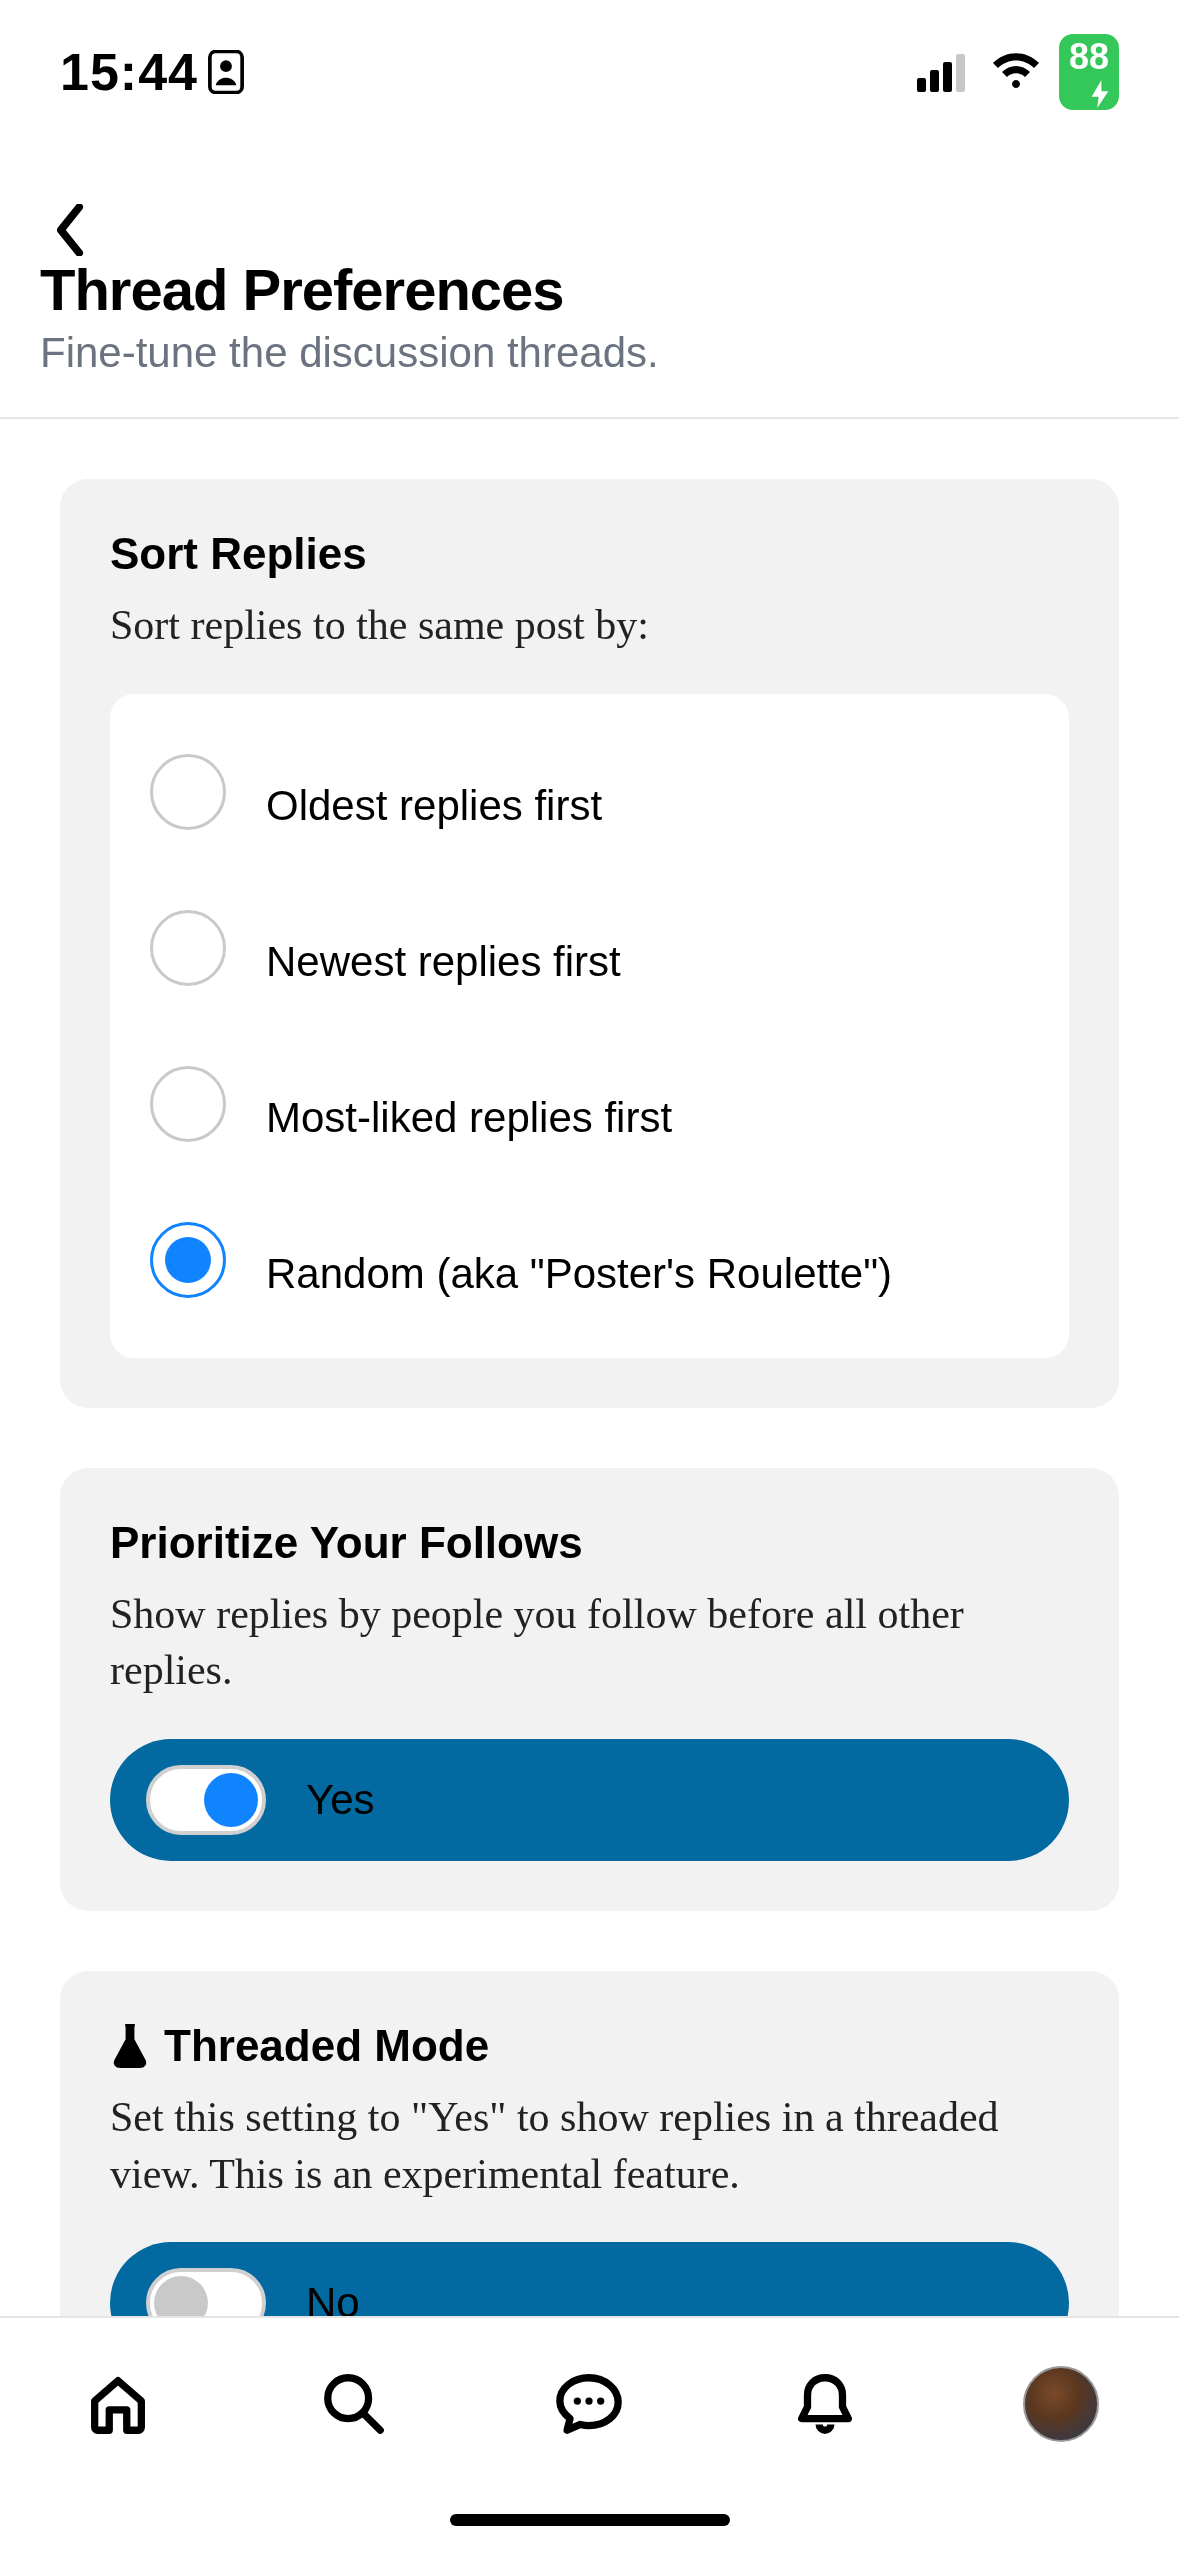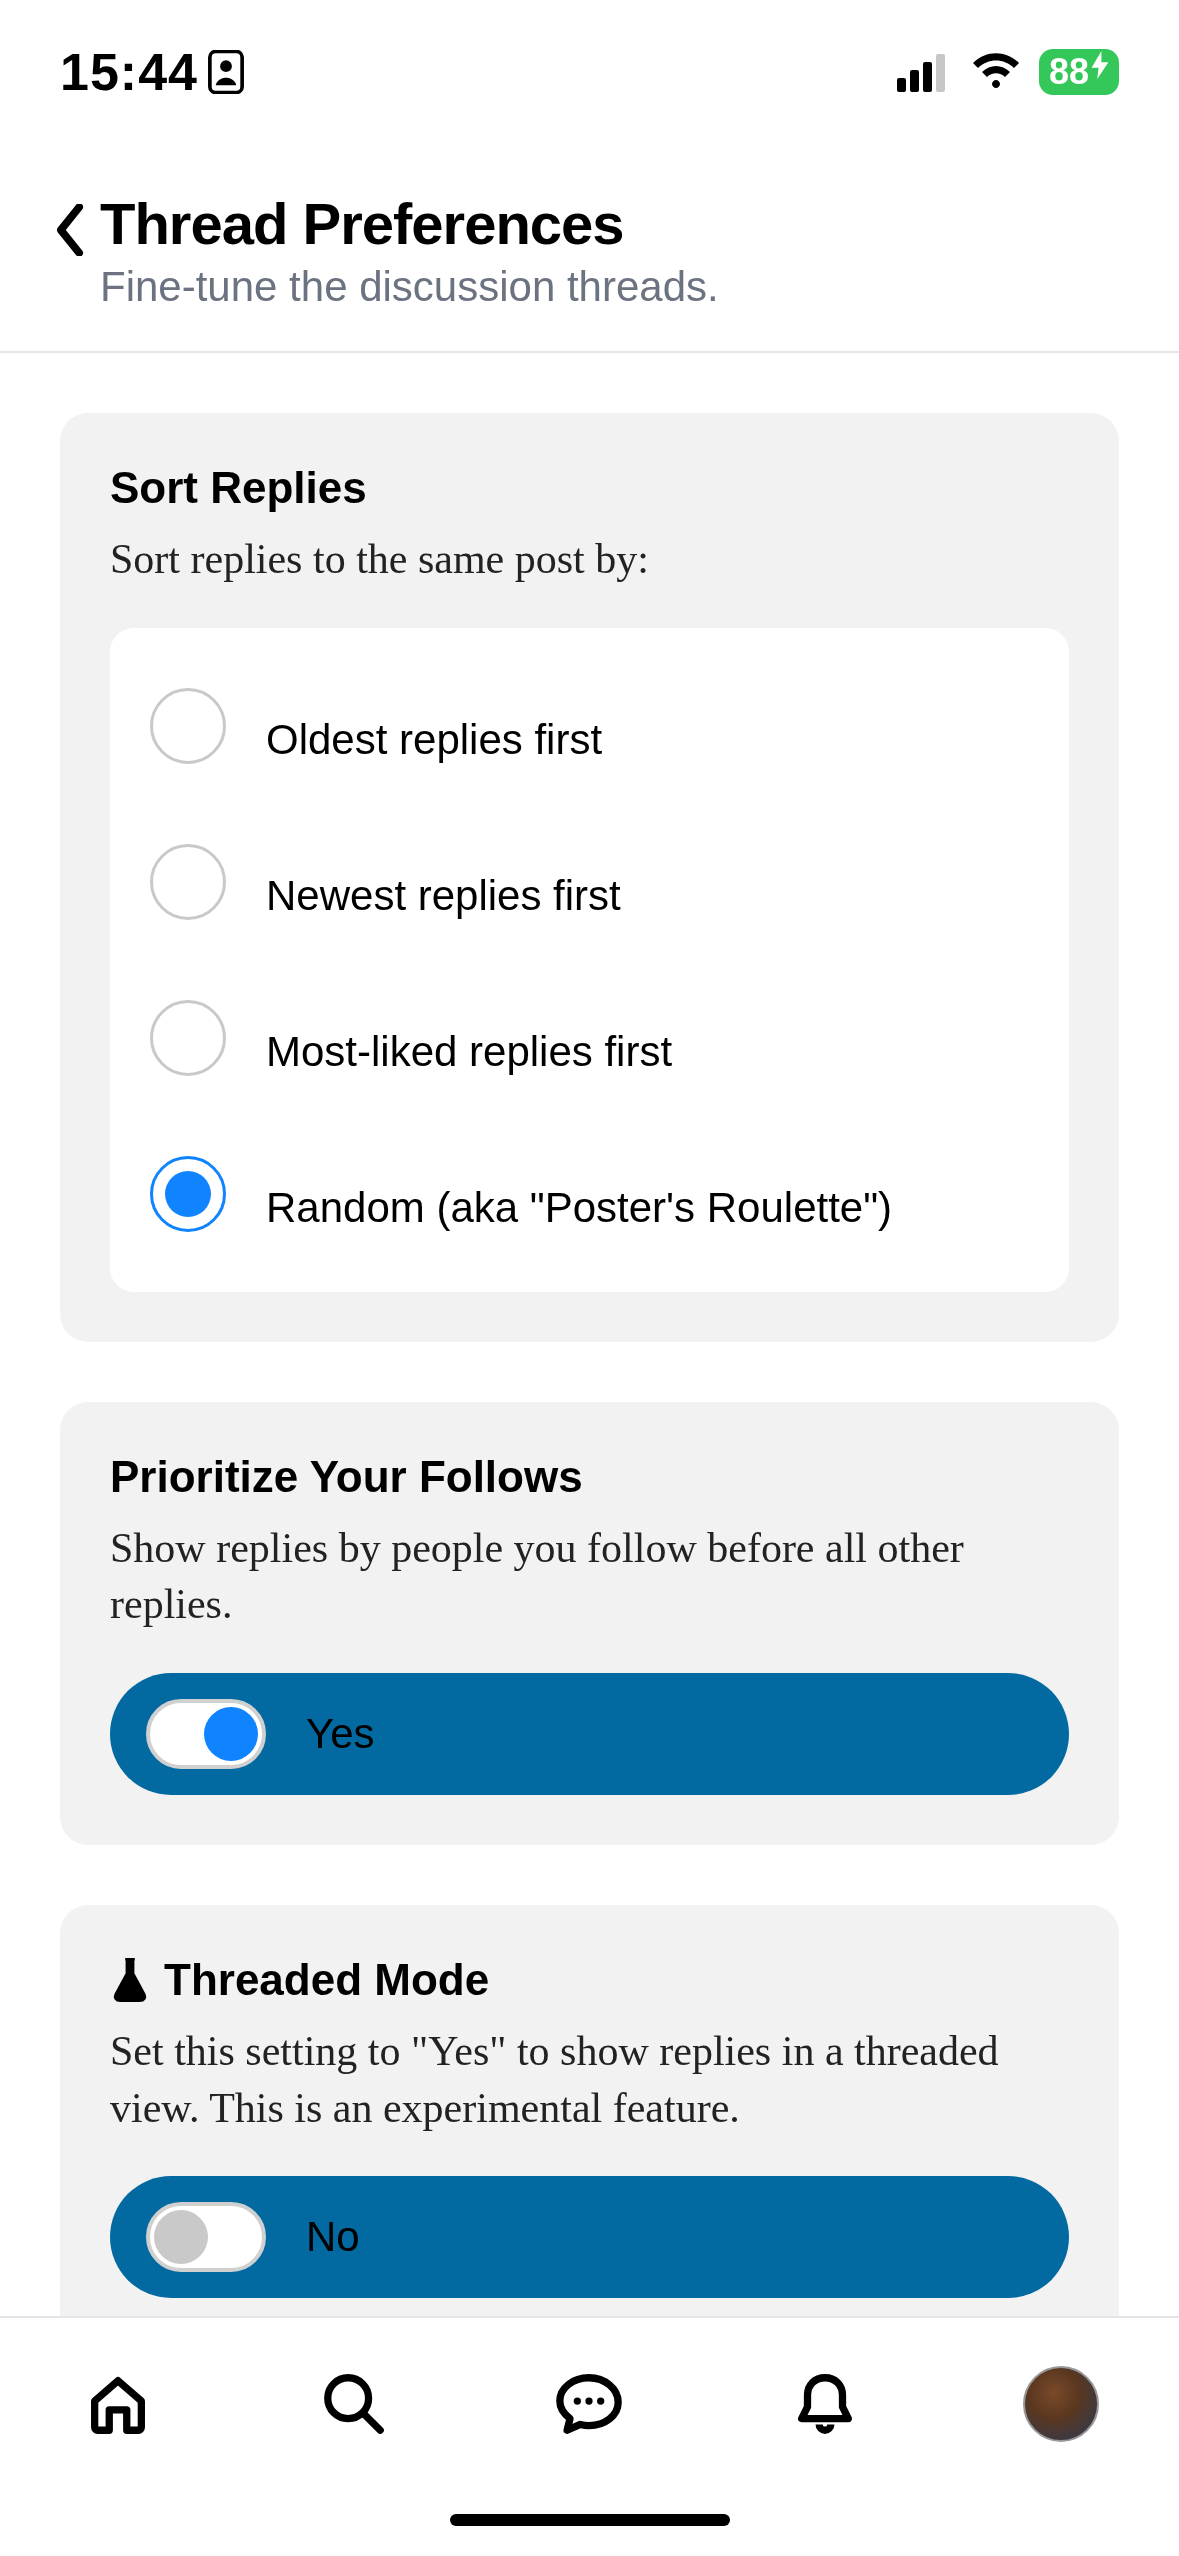--- a/index.html
+++ b/index.html
@@ -3,24 +3,24 @@
 <meta charset="utf-8">
 <style>
   * { box-sizing: border-box; margin: 0; padding: 0; }
   html, body { width: 1179px; height: 2556px; background: #fff; font-family: -apple-system, BlinkMacSystemFont, "Segoe UI", Helvetica, Arial, sans-serif; color: #000; }
   body { position: relative; }
 
   
   .status-bar { display: flex; justify-content: space-between; align-items: center; padding: 24px 60px 20px 60px; height: 140px; gap: 45px; }
   .status-time { font-size: 52px; font-weight: 700; letter-spacing: 1px; display:flex; align-items:center; gap:10px;}
   .status-right { display: flex; align-items: center; gap: 16px; }
-  .battery-pill { background: #34c759; color: #fff; border-radius: 14px; padding: 2px 10px; font-size: 36px; font-weight: 700; display:flex; align-items:flex-start; gap:2px;}
+  .battery-pill { background: #34c759; color: #fff; border-radius: 14px; padding: 2px 10px; font-size: 36px; font-weight: 700; display:flex; align-items:flex-end; gap:2px;flex-direction:column;}
 
   
-  .header { display: flex; align-items: flex-start; padding: 50px 40px 40px 40px; border-bottom: 2px solid #e5e5e5; }
+  .header { display: flex; align-items: flex-start; padding: 50px 40px 40px 40px; border-bottom: 2px solid #e5e5e5; flex-direction: column; }
   .back-btn { width: 60px; display:flex; align-items:center; justify-content:center; padding-top:14px; }
   .header-titles { flex:1; }
   .header-title { font-size: 58px; font-weight: 800; letter-spacing: -1px; }
   .header-sub { font-size: 42px; color: #6b7280; margin-top: 6px; }
 
   
   .content { padding: 60px; display: flex; flex-direction: column; gap: 60px; }
 
   .card { background: #f2f2f2; border-radius: 28px; padding: 50px; }
   .card-title { font-size: 44px; font-weight: 700; margin-bottom: 18px; display:flex; align-items:center; gap:14px;}

